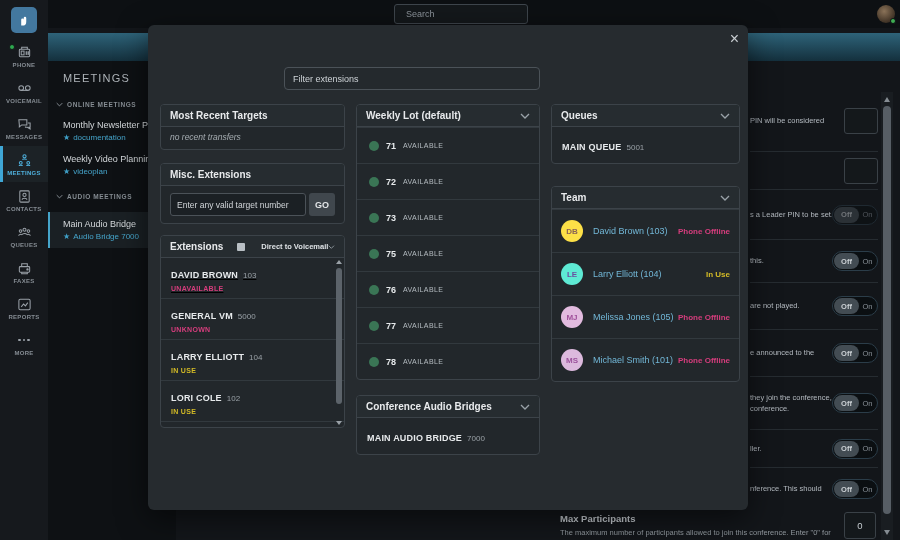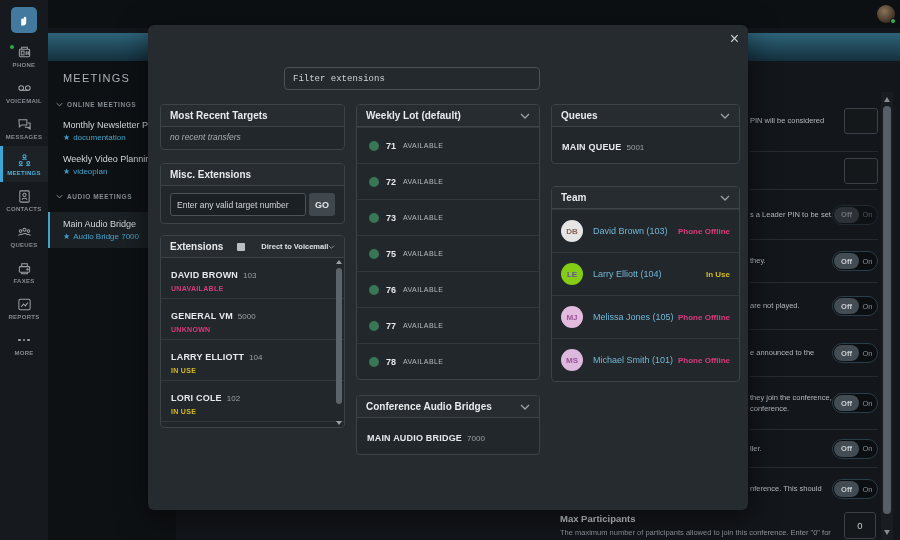--- a/index.html
+++ b/index.html
@@ -60,21 +60,21 @@
   .vscroll { position:absolute; left:833px; top:64px; width:12px; bottom:0; background:#191d21; }
   .vs-thumb { position:absolute; left:2px; top:14px; width:8px; height:408px; border-radius:4px; background:#575e65; }
   .vs-up, .vs-dn { position:absolute; left:2.5px; width:0; height:0; border-left:3.5px solid transparent; border-right:3.5px solid transparent; }
   .vs-up { top:5px; border-bottom:5px solid #858c92; }
   .vs-dn { bottom:5px; border-top:5px solid #858c92; }
 
   
   .modal { position:absolute; left:148px; top:25px; width:600px; height:485px; background:#262b2f; border-radius:6px; box-shadow:0 8px 30px rgba(0,0,0,.55); z-index:10; }
   .modal-close { position:absolute; top:6px; right:9px; font-size:16px; color:#c9ced2; cursor:pointer; line-height:1; }
   .filter-wrap { position:absolute; left:136px; top:42px; width:256px; height:23px; border:1px solid #4b5258; border-radius:4px; background:#24292d; display:flex; align-items:center; padding:0 8px; }
-  .filter-wrap input { flex:1; background:transparent; border:0; outline:none; color:#ced3d7; font-size:9px; font-family:Liberation Mono, monospace; }
+  .filter-wrap input { flex:1; background:transparent; border:0; outline:none; color:#ced3d7; font-size:9px; font-family:Liberation Sans, sans-serif; }
   .filter-wrap input::placeholder { color:#ced3d7; }
 
   .col { position:absolute; top:79px; }
   .col1 { left:12px; width:185px; }
   .col2 { left:208px; width:184px; }
   .col3 { left:403px; width:189px; }
 
   .card { border:1px solid #3c4349; border-radius:4px; background:#22272b; overflow:hidden; }
   .card-h { display:flex; align-items:center; padding:5px 9px; border-bottom:1px solid #3c4349; background:#262c30; }
   .card-h .t { font-size:10px; font-weight:bold; color:#e8eaec; white-space:nowrap; }
@@ -84,21 +84,21 @@
   .misc-body { display:flex; align-items:center; padding:7px 9px; gap:3px; }
   .misc-body input { flex:1; height:23px; min-width:0; border:1px solid #4b5258; border-radius:3px; background:#1b2024; color:#d2d6da; font-size:8.5px; padding:0 6px; font-family:inherit; outline:none; }
   .misc-body input::placeholder { color:#d2d6da; }
   .go-btn { width:26px; height:23px; border-radius:3px; background:#40474d; color:#e3e6e8; font-size:9px; font-weight:bold; display:flex; align-items:center; justify-content:center; cursor:pointer; }
 
   .ext-head-mid { display:flex; align-items:center; gap:16px; margin-left:14px; }
   .checkbox { width:8px; height:8px; background:#b9bfc4; border-radius:1px; }
   .ext-head-mid .cl { font-size:7.5px; font-weight:bold; color:#dfe3e6; white-space:nowrap; }
   .ext-list { position:relative; height:169px; overflow:hidden; }
   .ext-row { padding:6px 16px 6px 10px; border-top:1px solid #32393e; }
-  .ext-row:first-child { border-top:0; }
+  .ext-row:first-child { border-top:0;text-decoration:underline; }
   .ext-name { font-size:9px; font-weight:bold; color:#e7eaec; letter-spacing:.2px; }
   .ext-num { font-size:8px; color:#99a0a6; margin-left:5px; font-weight:normal; }
   .ext-status { margin-top:3px; font-size:7px; font-weight:bold; letter-spacing:.3px; }
   .ext-scroll { position:absolute; right:1px; top:2px; width:8px; height:165px; }
   .ext-thumb { position:absolute; left:1px; top:8px; width:6px; height:136px; border-radius:3px; background:#5c636a; }
   .ext-up, .ext-dn { position:absolute; left:1px; width:0; height:0; border-left:3px solid transparent; border-right:3px solid transparent; }
   .ext-up { top:0; border-bottom:4px solid #9aa1a7; }
   .ext-dn { bottom:0; border-top:4px solid #9aa1a7; }
 
   .slot-row { height:36px; display:flex; align-items:center; padding-left:12px; gap:7px; border-top:1px solid #32393e; }
@@ -117,20 +117,27 @@
   .t-status { margin-left:auto; font-size:8px; font-weight:bold; white-space:nowrap; }
 
   .mb13 { margin-bottom:13px; } .mb11 { margin-bottom:11px; } .mb15 { margin-bottom:15px; } .mb22 { margin-bottom:22px; }
 </style>
 </head>
 <body>
 
 <div class="screen">
 
   <div class="topbar">
+    <div class="searchbox">
+      <svg width="10" height="10" viewBox="0 0 12 12">
+          <circle cx="5" cy="5" r="3.5" fill="none" stroke="#8d949b" stroke-width="1.2"></circle>
+          <line x1="7.8" y1="7.8" x2="11" y2="11" stroke="#8d949b" stroke-width="1.2"></line>
+        </svg>
+      <input type="text" placeholder="Search" style="">
+    </div>
     <div class="avatar">
       <div class="presence"></div>
     </div>
   </div>
 
   <div class="sidebar">
     <div class="logo">
       <svg width="14" height="14" viewBox="0 0 20 20">
           <path d="M6 18 V9.5 a1.8 1.8 0 0 1 3.6 0 V7 a1.8 1.8 0 0 1 3.6 0 v5.5 c0 3.5-1.6 5.5-3.6 5.5z" fill="#ffffff"></path>
         </svg>
@@ -260,21 +267,21 @@
         <input class="s-input" style="">
       </div>
       <div class="s-row" style="height:50px">
         <div class="s-text">s a Leader PIN to be set.</div>
         <div class="toggle dim">
             <span class="t-off">Off</span>
             <span class="t-on">On</span>
           </div>
       </div>
       <div class="s-row" style="height:43px">
-        <div class="s-text">they.</div>
+        <div class="s-text">this.</div>
         <div class="toggle">
             <span class="t-off">Off</span>
             <span class="t-on">On</span>
           </div>
       </div>
       <div class="s-row" style="height:47px">
         <div class="s-text">are not played.</div>
         <div class="toggle">
             <span class="t-off">Off</span>
             <span class="t-on">On</span>
@@ -464,26 +471,26 @@
       </div>
 
       <div class="card">
         <div class="card-h">
           <span class="t">Team</span>
           <svg class="chev" width="10" height="6" viewBox="0 0 10 6">
               <path d="M1 1 L5 5 L9 1" fill="none" stroke="#9aa2a8" stroke-width="1.3"></path>
             </svg>
         </div>
         <div class="team-row">
-          <span class="t-avatar" style="background-color: #e5e5e5; color: rgb(138, 99, 85);">DB</span>
+          <span class="t-avatar" style="background-color: #fde047; color: rgb(138, 99, 85);">DB</span>
           <span class="t-name">David Brown (103)</span>
           <span class="t-status" style="color: rgb(214, 61, 125);">Phone Offline</span>
         </div>
         <div class="team-row">
-          <span class="t-avatar" style="background-color: #84cc16; color: rgb(107, 79, 160);">LE</span>
+          <span class="t-avatar" style="background-color: #5eead4; color: rgb(107, 79, 160);">LE</span>
           <span class="t-name">Larry Elliott (104)</span>
           <span class="t-status" style="color: rgb(212, 187, 38);">In Use</span>
         </div>
         <div class="team-row">
           <span class="t-avatar" style="background-color: rgb(226, 187, 223); color: rgb(160, 81, 155);">MJ</span>
           <span class="t-name">Melissa Jones (105)</span>
           <span class="t-status" style="color: rgb(214, 61, 125);">Phone Offline</span>
         </div>
         <div class="team-row">
           <span class="t-avatar" style="background-color: rgb(220, 185, 221); color: rgb(155, 81, 155);">MS</span>

